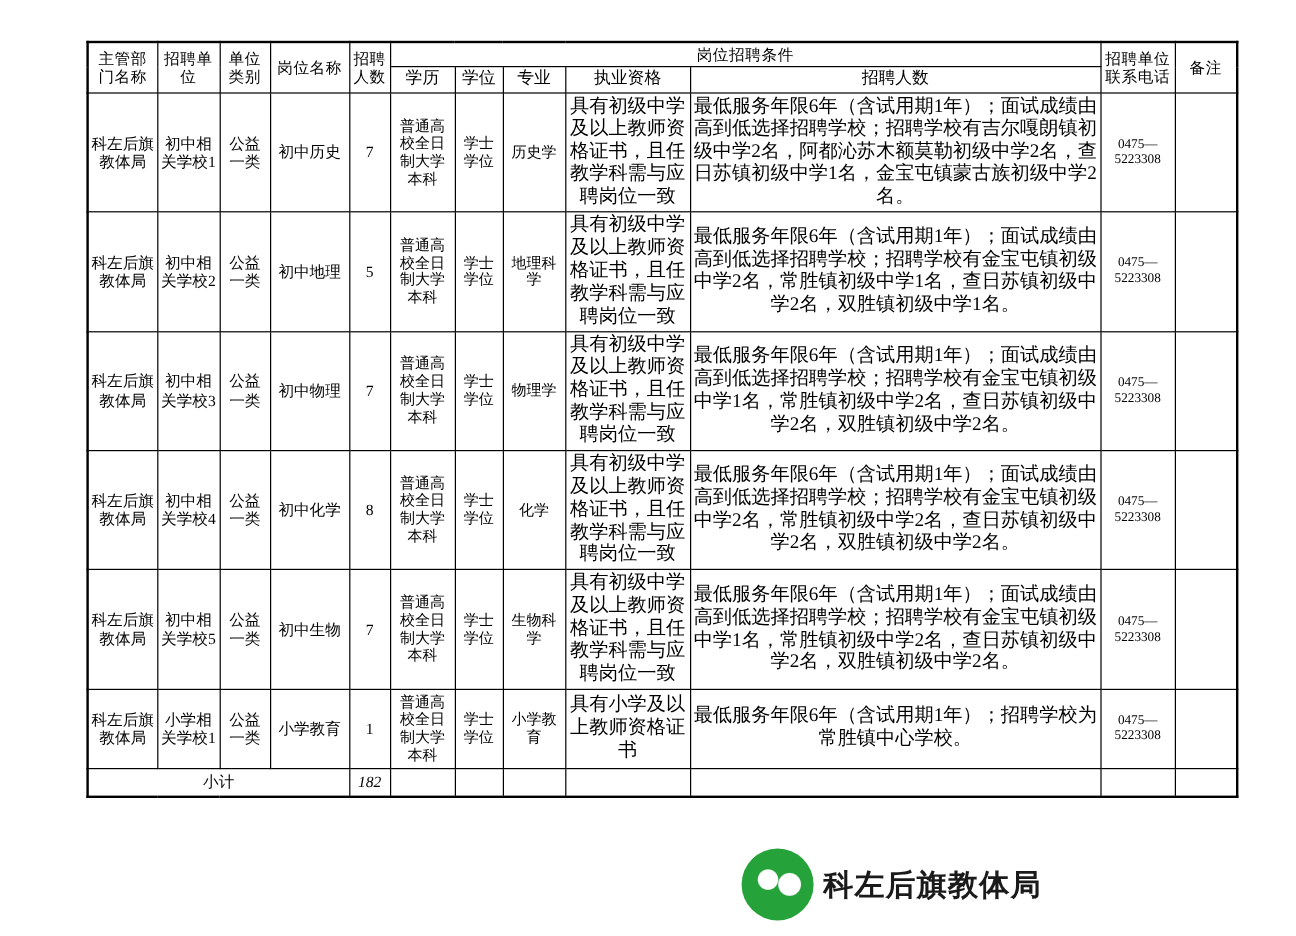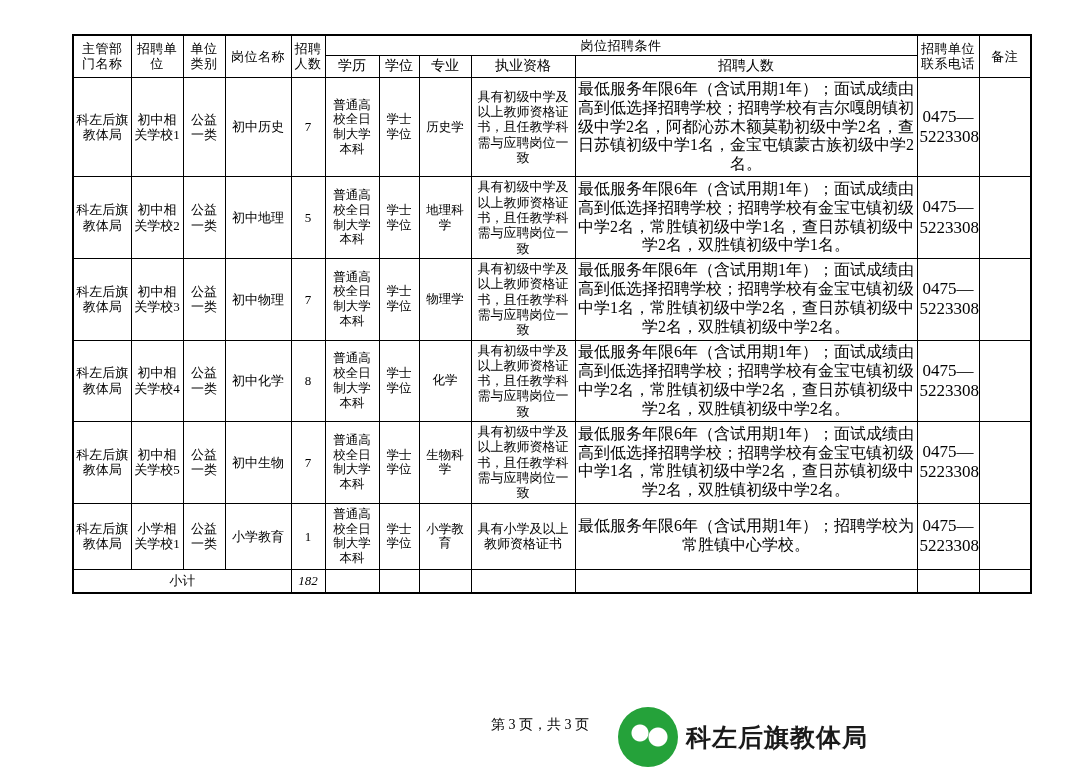--- a/index.html
+++ b/index.html
@@ -56,32 +56,32 @@
   }
   .cell-num {
     font-size: 13px;
   }
   .cell-edu, .cell-deg, .cell-major {
     font-size: 12.5px;
     line-height: 1.25;
     font-family: Liberation Serif, serif;
   }
   .cell-qual {
-    font-size: 13px;
+    font-size: 16px;
     line-height: 1.3;
   }
   .cell-other {
     font-size: 16px;
     line-height: 1.45;
     text-align: left;
     padding: 4px 5px;
     text-align: justify;
   }
   .cell-phone {
-    font-size: 17px;
+    font-size: 11px;
     line-height: 1.3;
   }
   .cell-remark {
     font-size: 12.5px;
   }
   .total-label {
     font-size: 13px;
   }
   .total-value {
     font-size: 13px;
@@ -267,20 +267,19 @@
         <td></td>
         <td></td>
         <td></td>
         <td></td>
         <td></td>
         <td></td>
       </tr>
     </tbody>
   </table>
 
-  <div class="footer-page">第 3 页，共 3 页</div>
 
   <div class="wm">
     <div class="wm-logo"></div>
     <div class="wm-text">科左后旗教体局</div>
   </div>
 
 </div>
 
 </body></html>

